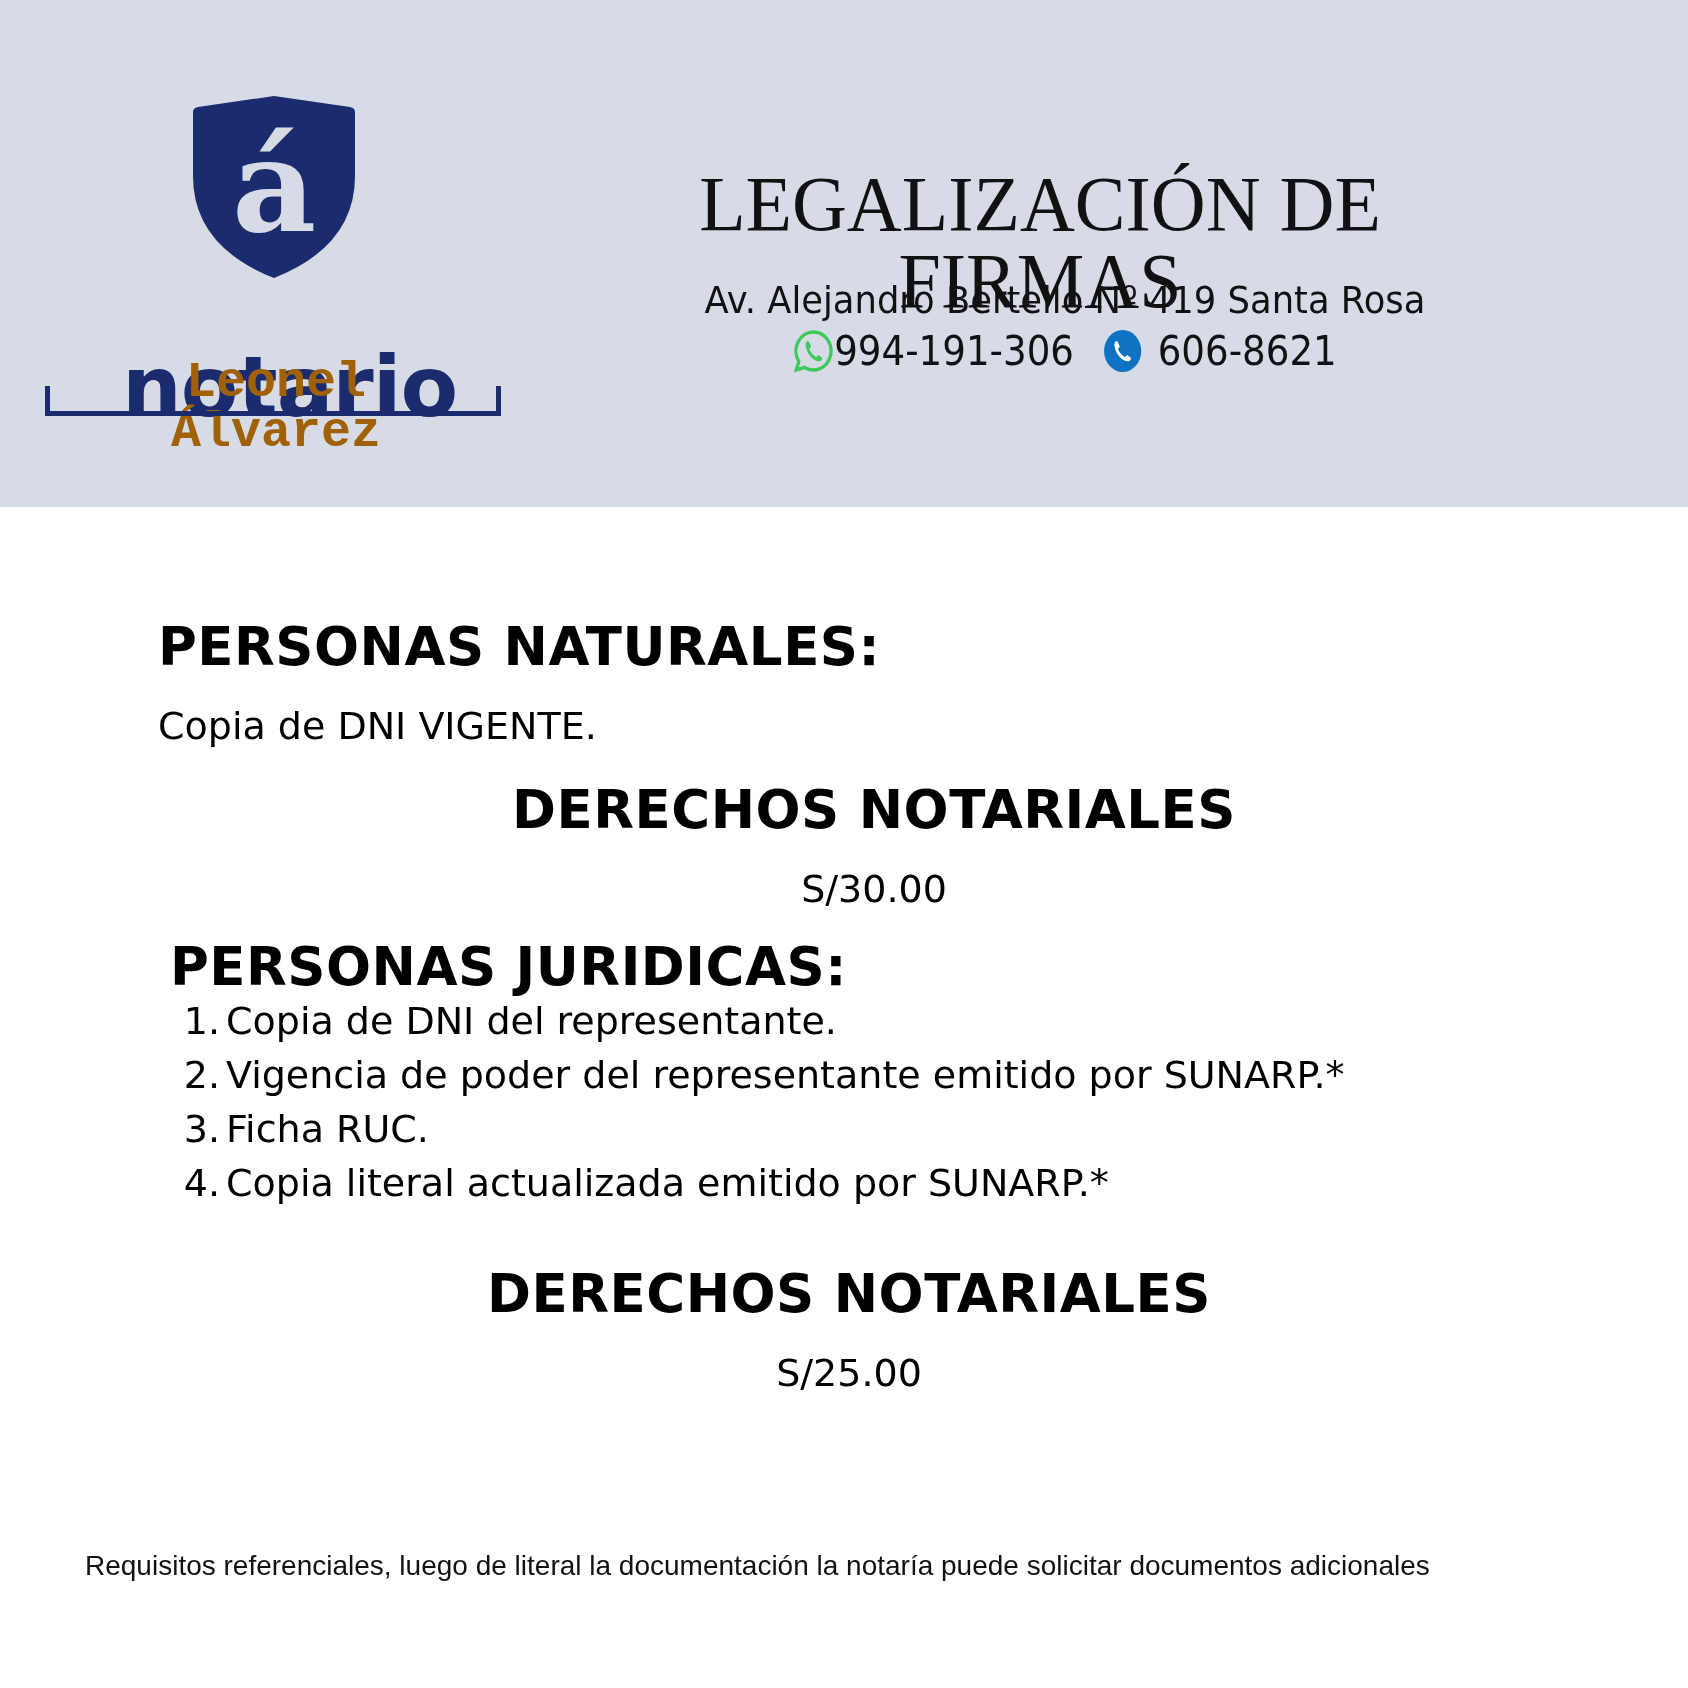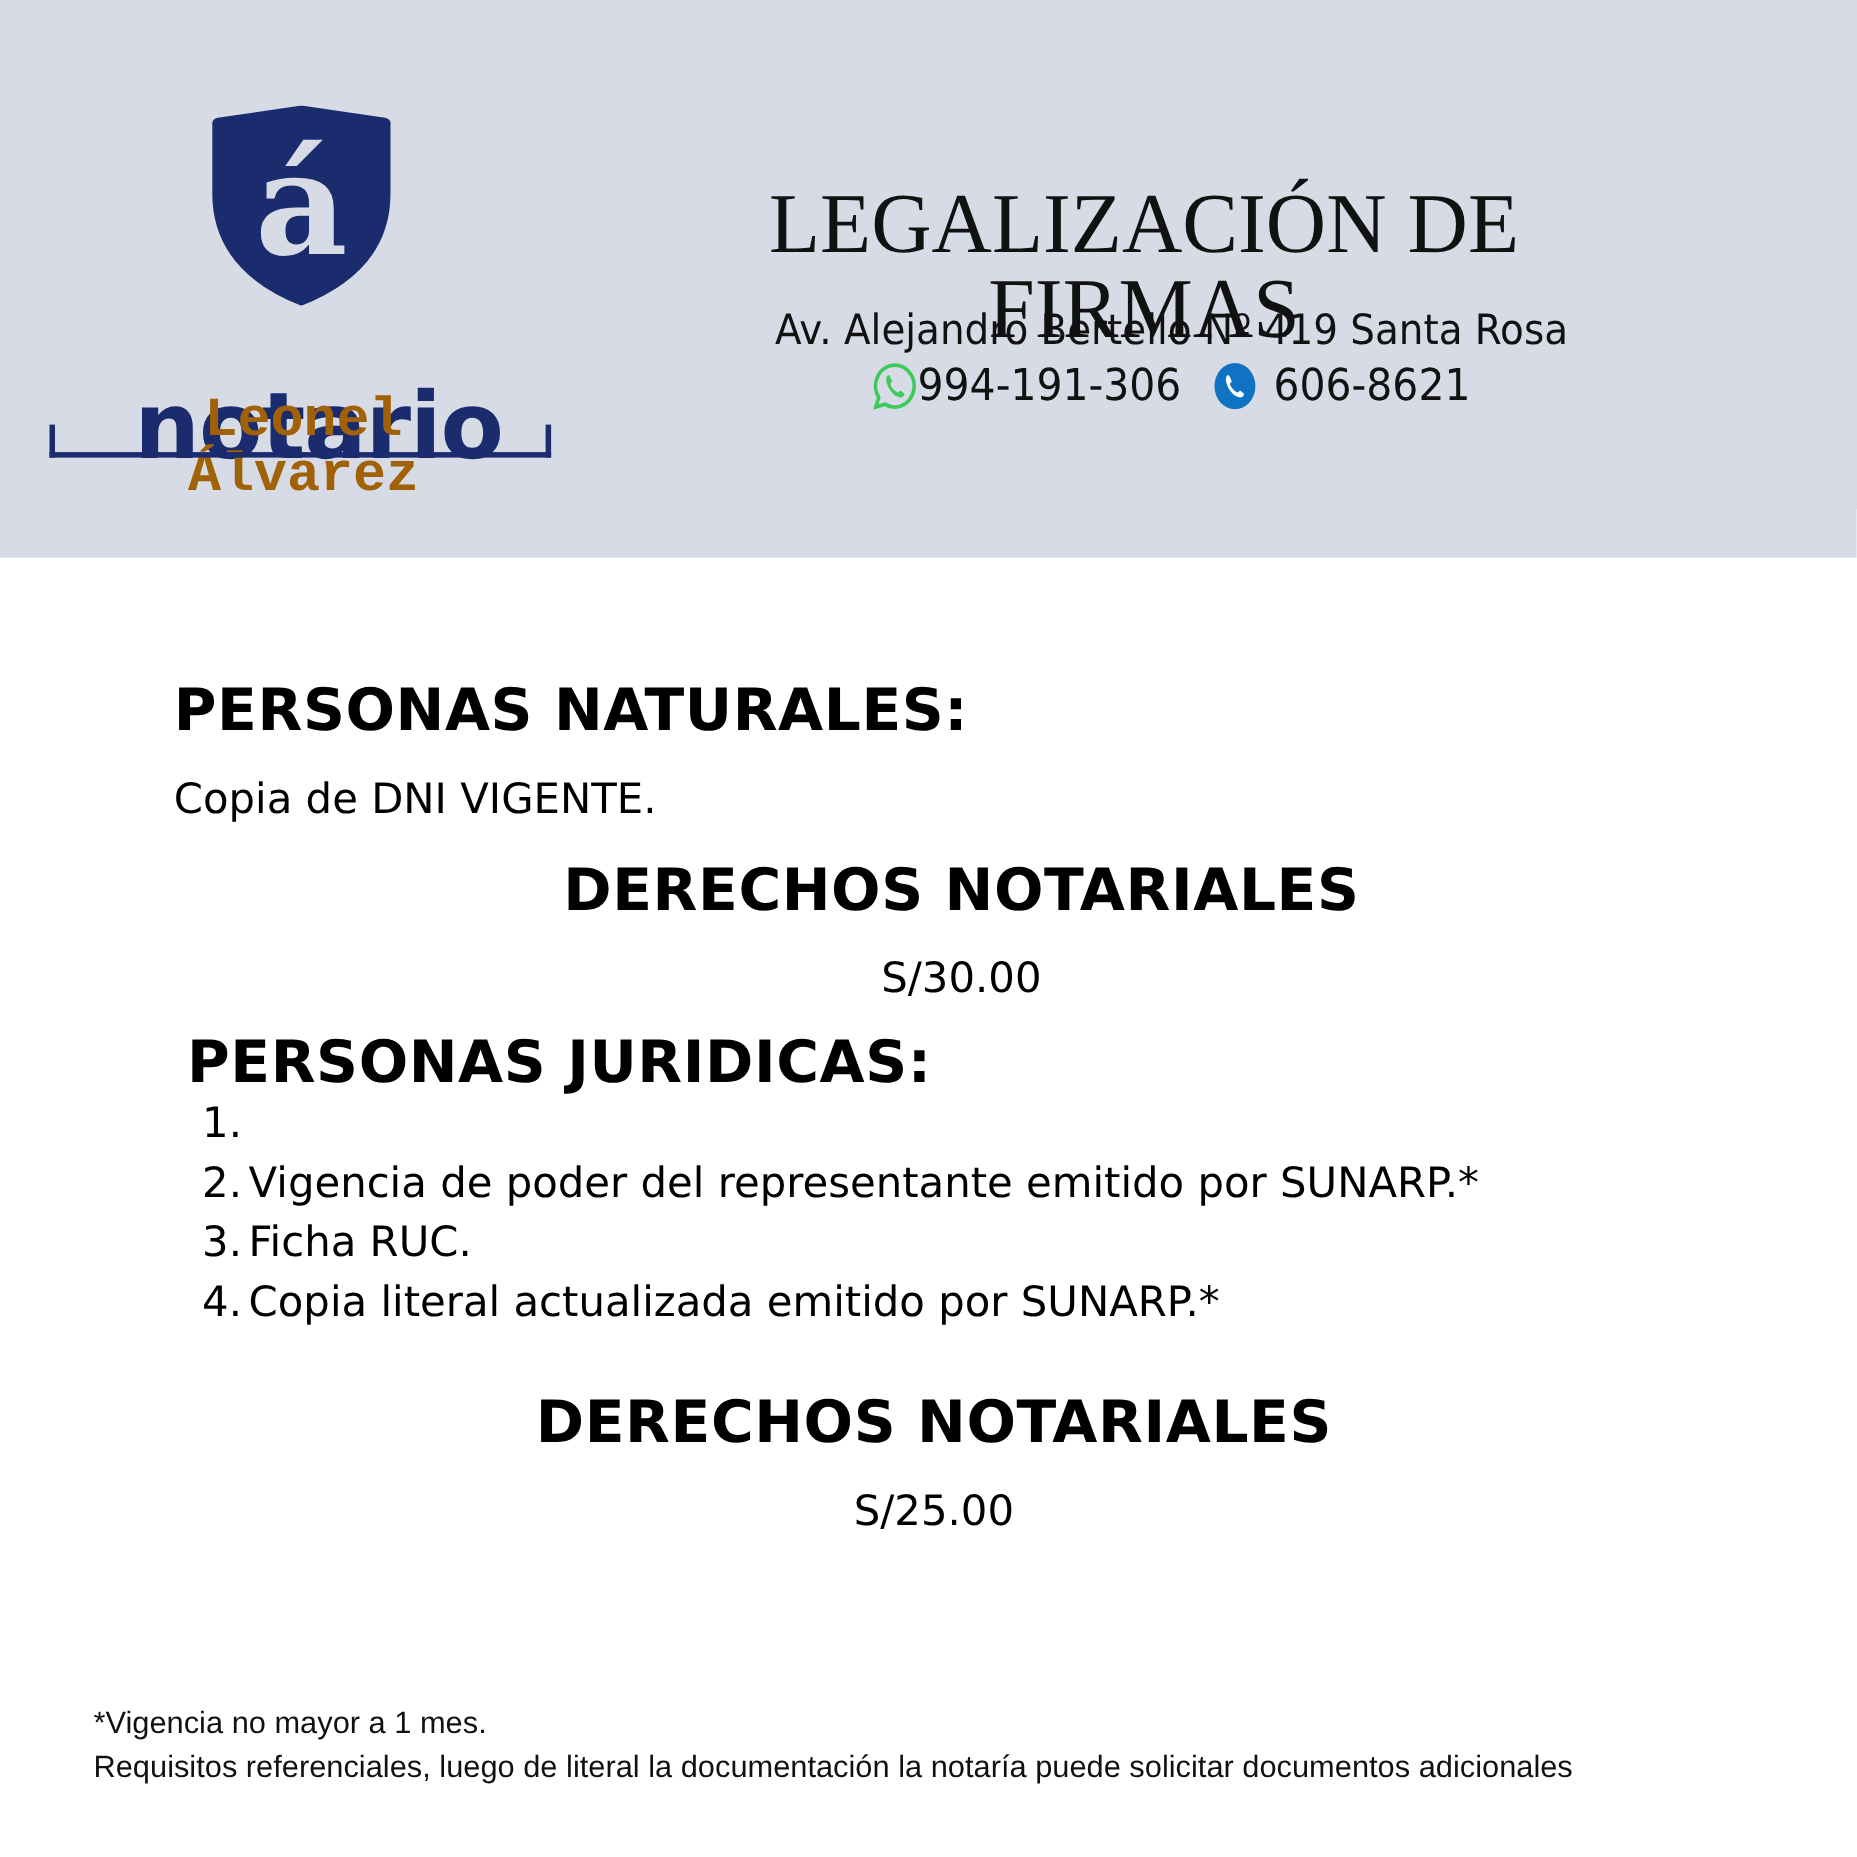--- a/index.html
+++ b/index.html
@@ -60,34 +60,34 @@
 <div class="h-sec" style="left:158px; top:620px;">PERSONAS NATURALES:</div>
 <div class="txt" style="left:158px; top:675px;">Copia de DNI VIGENTE.</div>
 
 <div class="h-sec center" style="left:474px; width:800px; top:783px;">DERECHOS NOTARIALES</div>
 <div class="txt center" style="left:474px; width:800px; top:838px;">S/30.00</div>
 
 <div class="h-sec" style="left:155px; top:940px;margin-left:15px;">PERSONAS JURIDICAS:</div>
 <ul class="list">
   <li>
       <span class="num">1.</span>
+      <span>Copia de DNI del representante.</span>
     </li>
   <li>
       <span class="num">2.</span>
       <span>Vigencia de poder del representante emitido por SUNARP.*</span>
     </li>
   <li>
       <span class="num">3.</span>
       <span>Ficha RUC.</span>
     </li>
   <li>
       <span class="num">4.</span>
       <span>Copia literal actualizada emitido por SUNARP.*</span>
     </li>
 </ul>
 
 <div class="h-sec center" style="left:449px; width:800px; top:1267px;">DERECHOS NOTARIALES</div>
 <div class="txt center" style="left:449px; width:800px; top:1322px;">S/25.00</div>
 
 <div class="footer">
-  <div>*Vigencia no mayor a 1 mes.</div>
   <div>Requisitos referenciales, luego de literal la documentación la notaría puede solicitar documentos adicionales</div>
 </div>
 
 </body></html>

